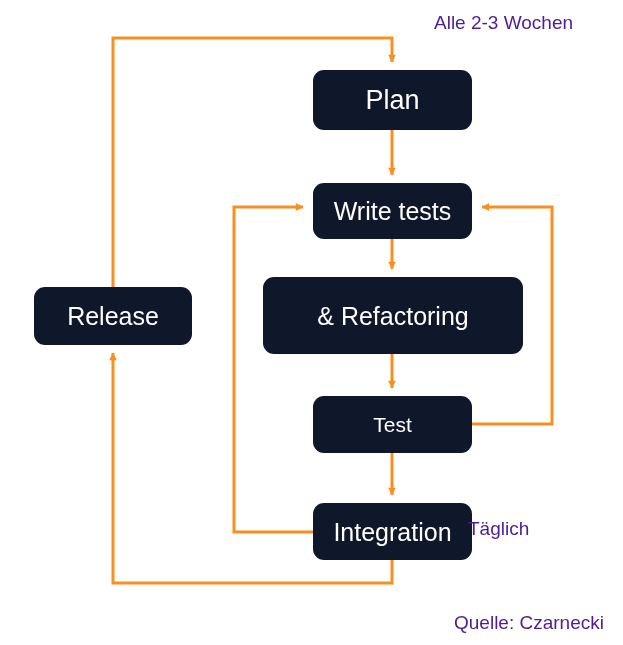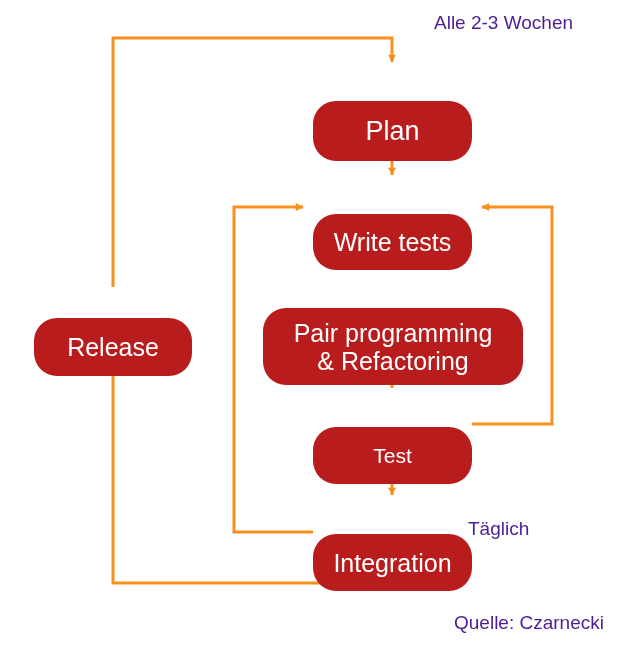--- a/index.html
+++ b/index.html
@@ -20,33 +20,32 @@
   }
   #wiring {
     position: absolute;
     left: 0;
     top: 0;
     width: 623px;
     height: 645px;
   }
   .node {
     position: absolute;
-    background: #b91c1c;
-    border-radius: 23px;
+    background: #0f172a;
+    border-radius: 11px;
     color: #ffffff;
     display: flex;
     align-items: center;
     justify-content: center;
     text-align: center;
     line-height: 1.12;
     font-family: "Liberation Sans", sans-serif;
     font-weight: 400;
     z-index: 3;
     box-sizing: border-box;
-    margin-top: 31px;
   }
   .node-plan        { left: 313px; top: 70px;  width: 159px; height: 60px; font-size: 27px; }
   .node-write-tests { left: 313px; top: 183px; width: 159px; height: 56px; font-size: 25px; text-align: right; }
   .node-pair        { left: 263px; top: 277px; width: 260px; height: 77px; font-size: 25px; }
   .node-test        { left: 313px; top: 396px; width: 159px; height: 57px; font-size: 21px; }
   .node-integration { left: 313px; top: 503px; width: 159px; height: 57px; font-size: 25px; }
   .node-release     { left: 34px;  top: 287px; width: 158px; height: 58px; font-size: 25px; }
 
   .node-pair span { display: block; }
 
@@ -106,21 +105,20 @@
   <div class="node node-plan">
     <span>Plan</span>
   </div>
 
   <div class="node node-write-tests">
     <span>Write tests</span>
   </div>
 
   <div class="node node-pair">
     <div>
-      <span>Pair programming</span>
       <span>&amp; Refactoring</span>
     </div>
   </div>
 
   <div class="node node-test">
     <span>Test</span>
   </div>
 
   <div class="node node-integration">
     <span>Integration</span>

